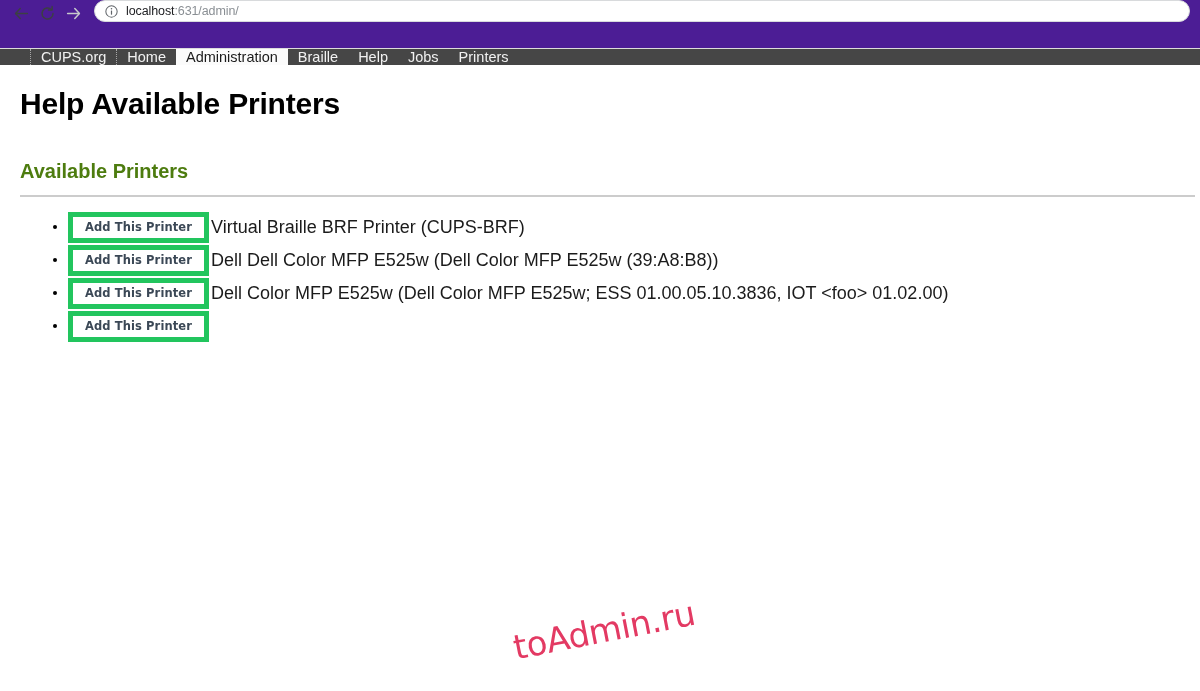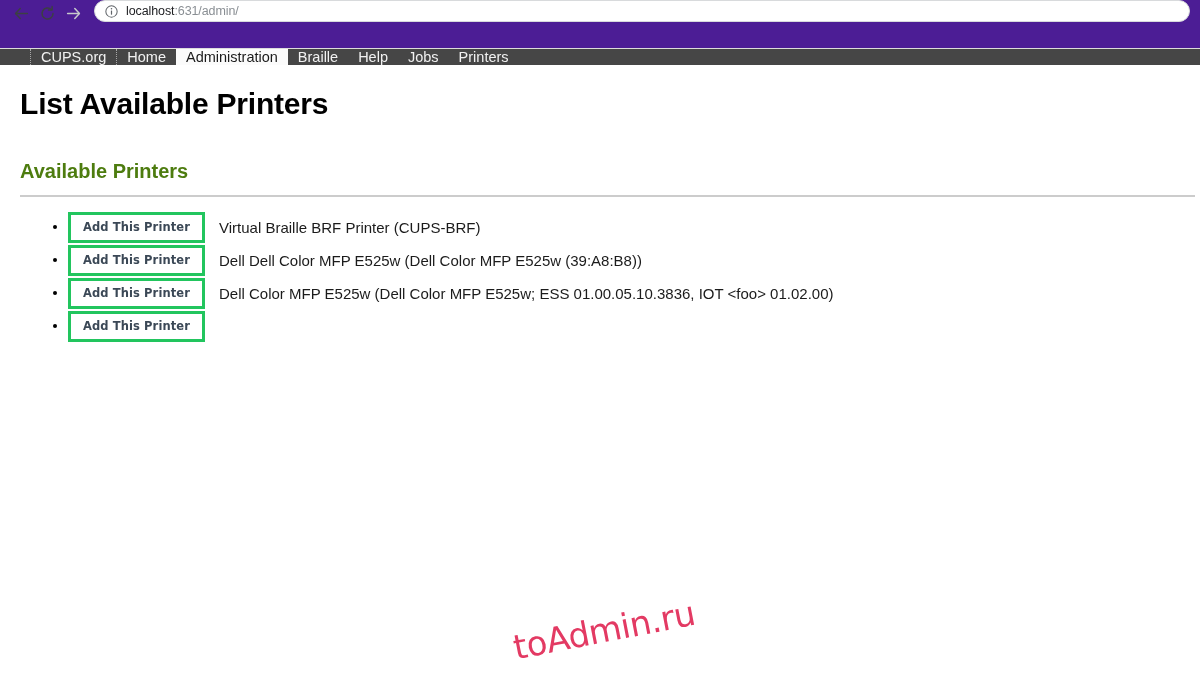--- a/index.html
+++ b/index.html
@@ -138,33 +138,33 @@
     height: 33px;
   }
   .add-printer-button {
     display: inline-flex;
     align-items: center;
     justify-content: center;
     height: 31px;
     min-width: 122px;
     padding: 0 12px;
     background: #ffffff;
-    border: 3px solid #22c55e;
+    border: 5px solid #22c55e;
     box-sizing: border-box;
     color: #3b4856;
     font-family: "DejaVu Sans", sans-serif;
     font-size: 11.5px;
     font-weight: bold;
     letter-spacing: 0.1px;
     white-space: nowrap;
     cursor: pointer;
   }
   .printer-name {
-    margin-left: 14px;
-    font-size: 15px;
+    margin-left: 2px;
+    font-size: 18px;
     color: #1b1b1b;
     white-space: nowrap;
     font-family: "Liberation Sans", sans-serif;
   }
 
   
   #watermark {
     position: absolute;
     left: 510px;
     top: 628px;
@@ -219,21 +219,21 @@
   <a class="nav-item sep-left" href="#">CUPS.org</a>
   <a class="nav-item sep-left" href="#">Home</a>
   <a class="nav-item active" href="#">Administration</a>
   <a class="nav-item" href="#">Braille</a>
   <a class="nav-item" href="#">Help</a>
   <a class="nav-item" href="#">Jobs</a>
   <a class="nav-item" href="#">Printers</a>
 </nav>
 
 <main id="content">
-  <h1 id="page-title">List Available Printers</h1>
+  <h1 id="page-title">Help Available Printers</h1>
 
   <h2 id="section-title">Available Printers</h2>
   <hr id="section-rule">
 
   <ul id="printer-list">
     <li>
       <div class="printer-row">
         <button class="add-printer-button">Add This Printer</button>
         <span class="printer-name">Virtual Braille BRF Printer (CUPS-BRF)</span>
       </div>

